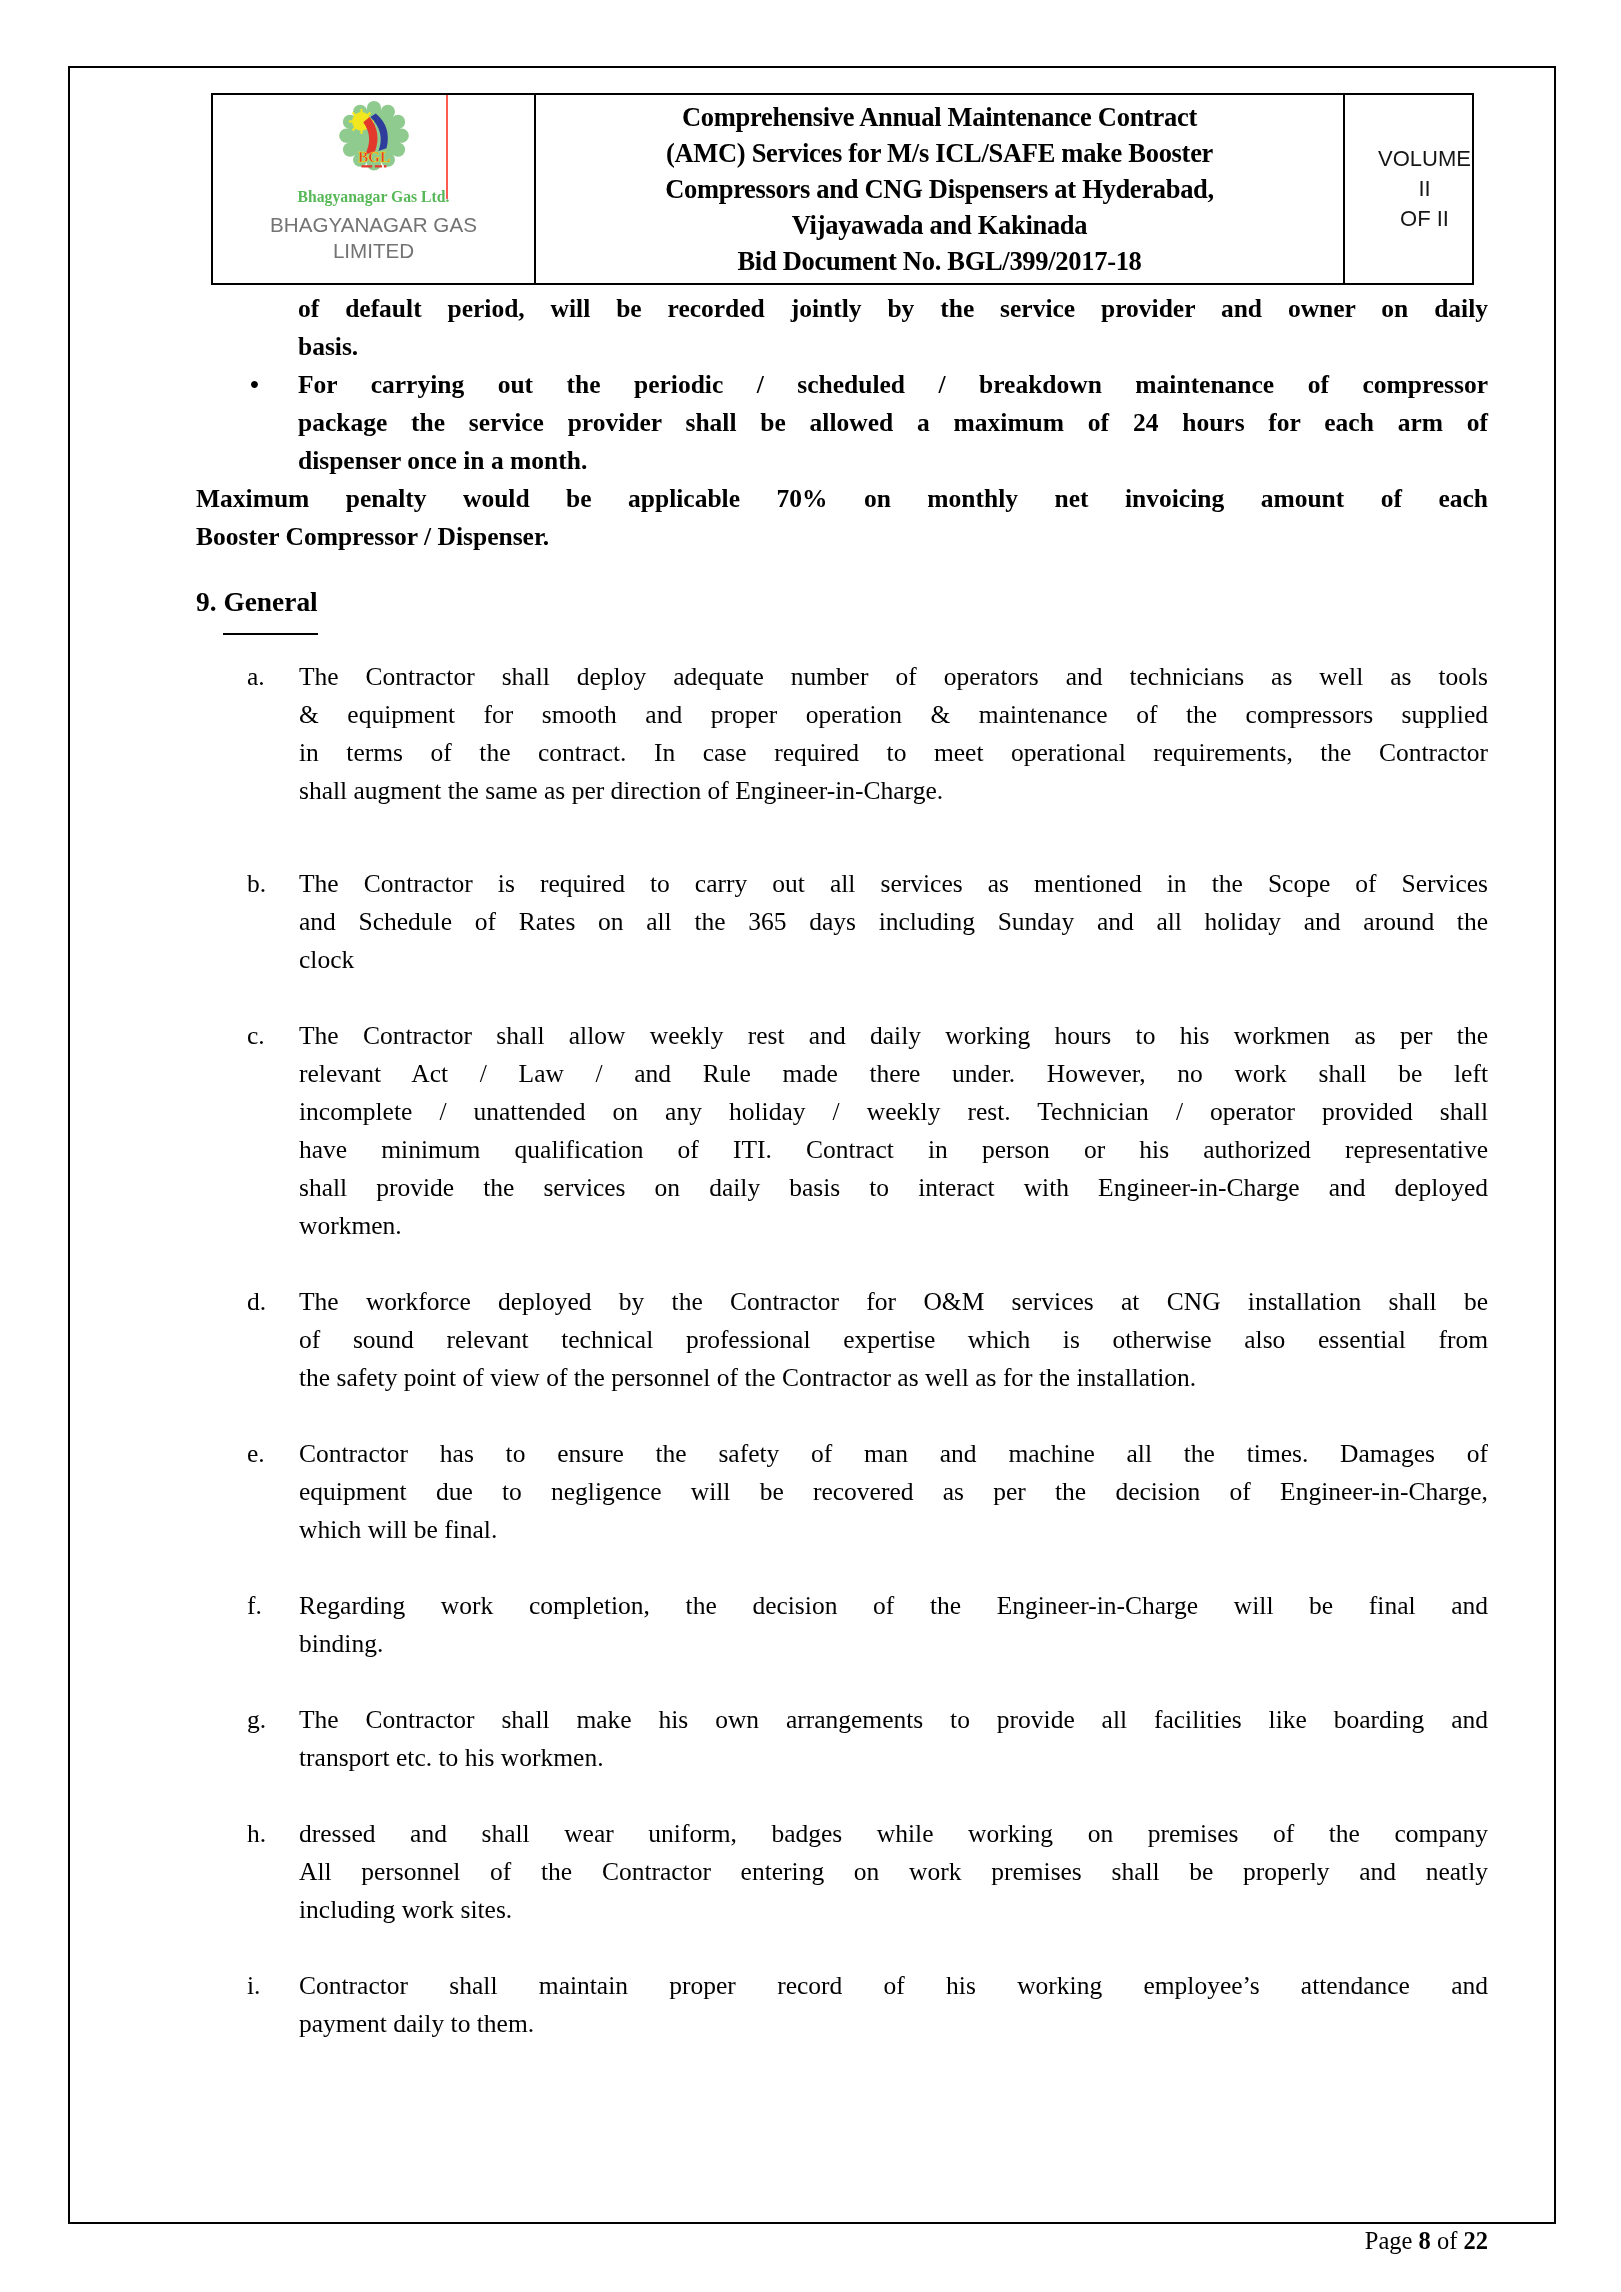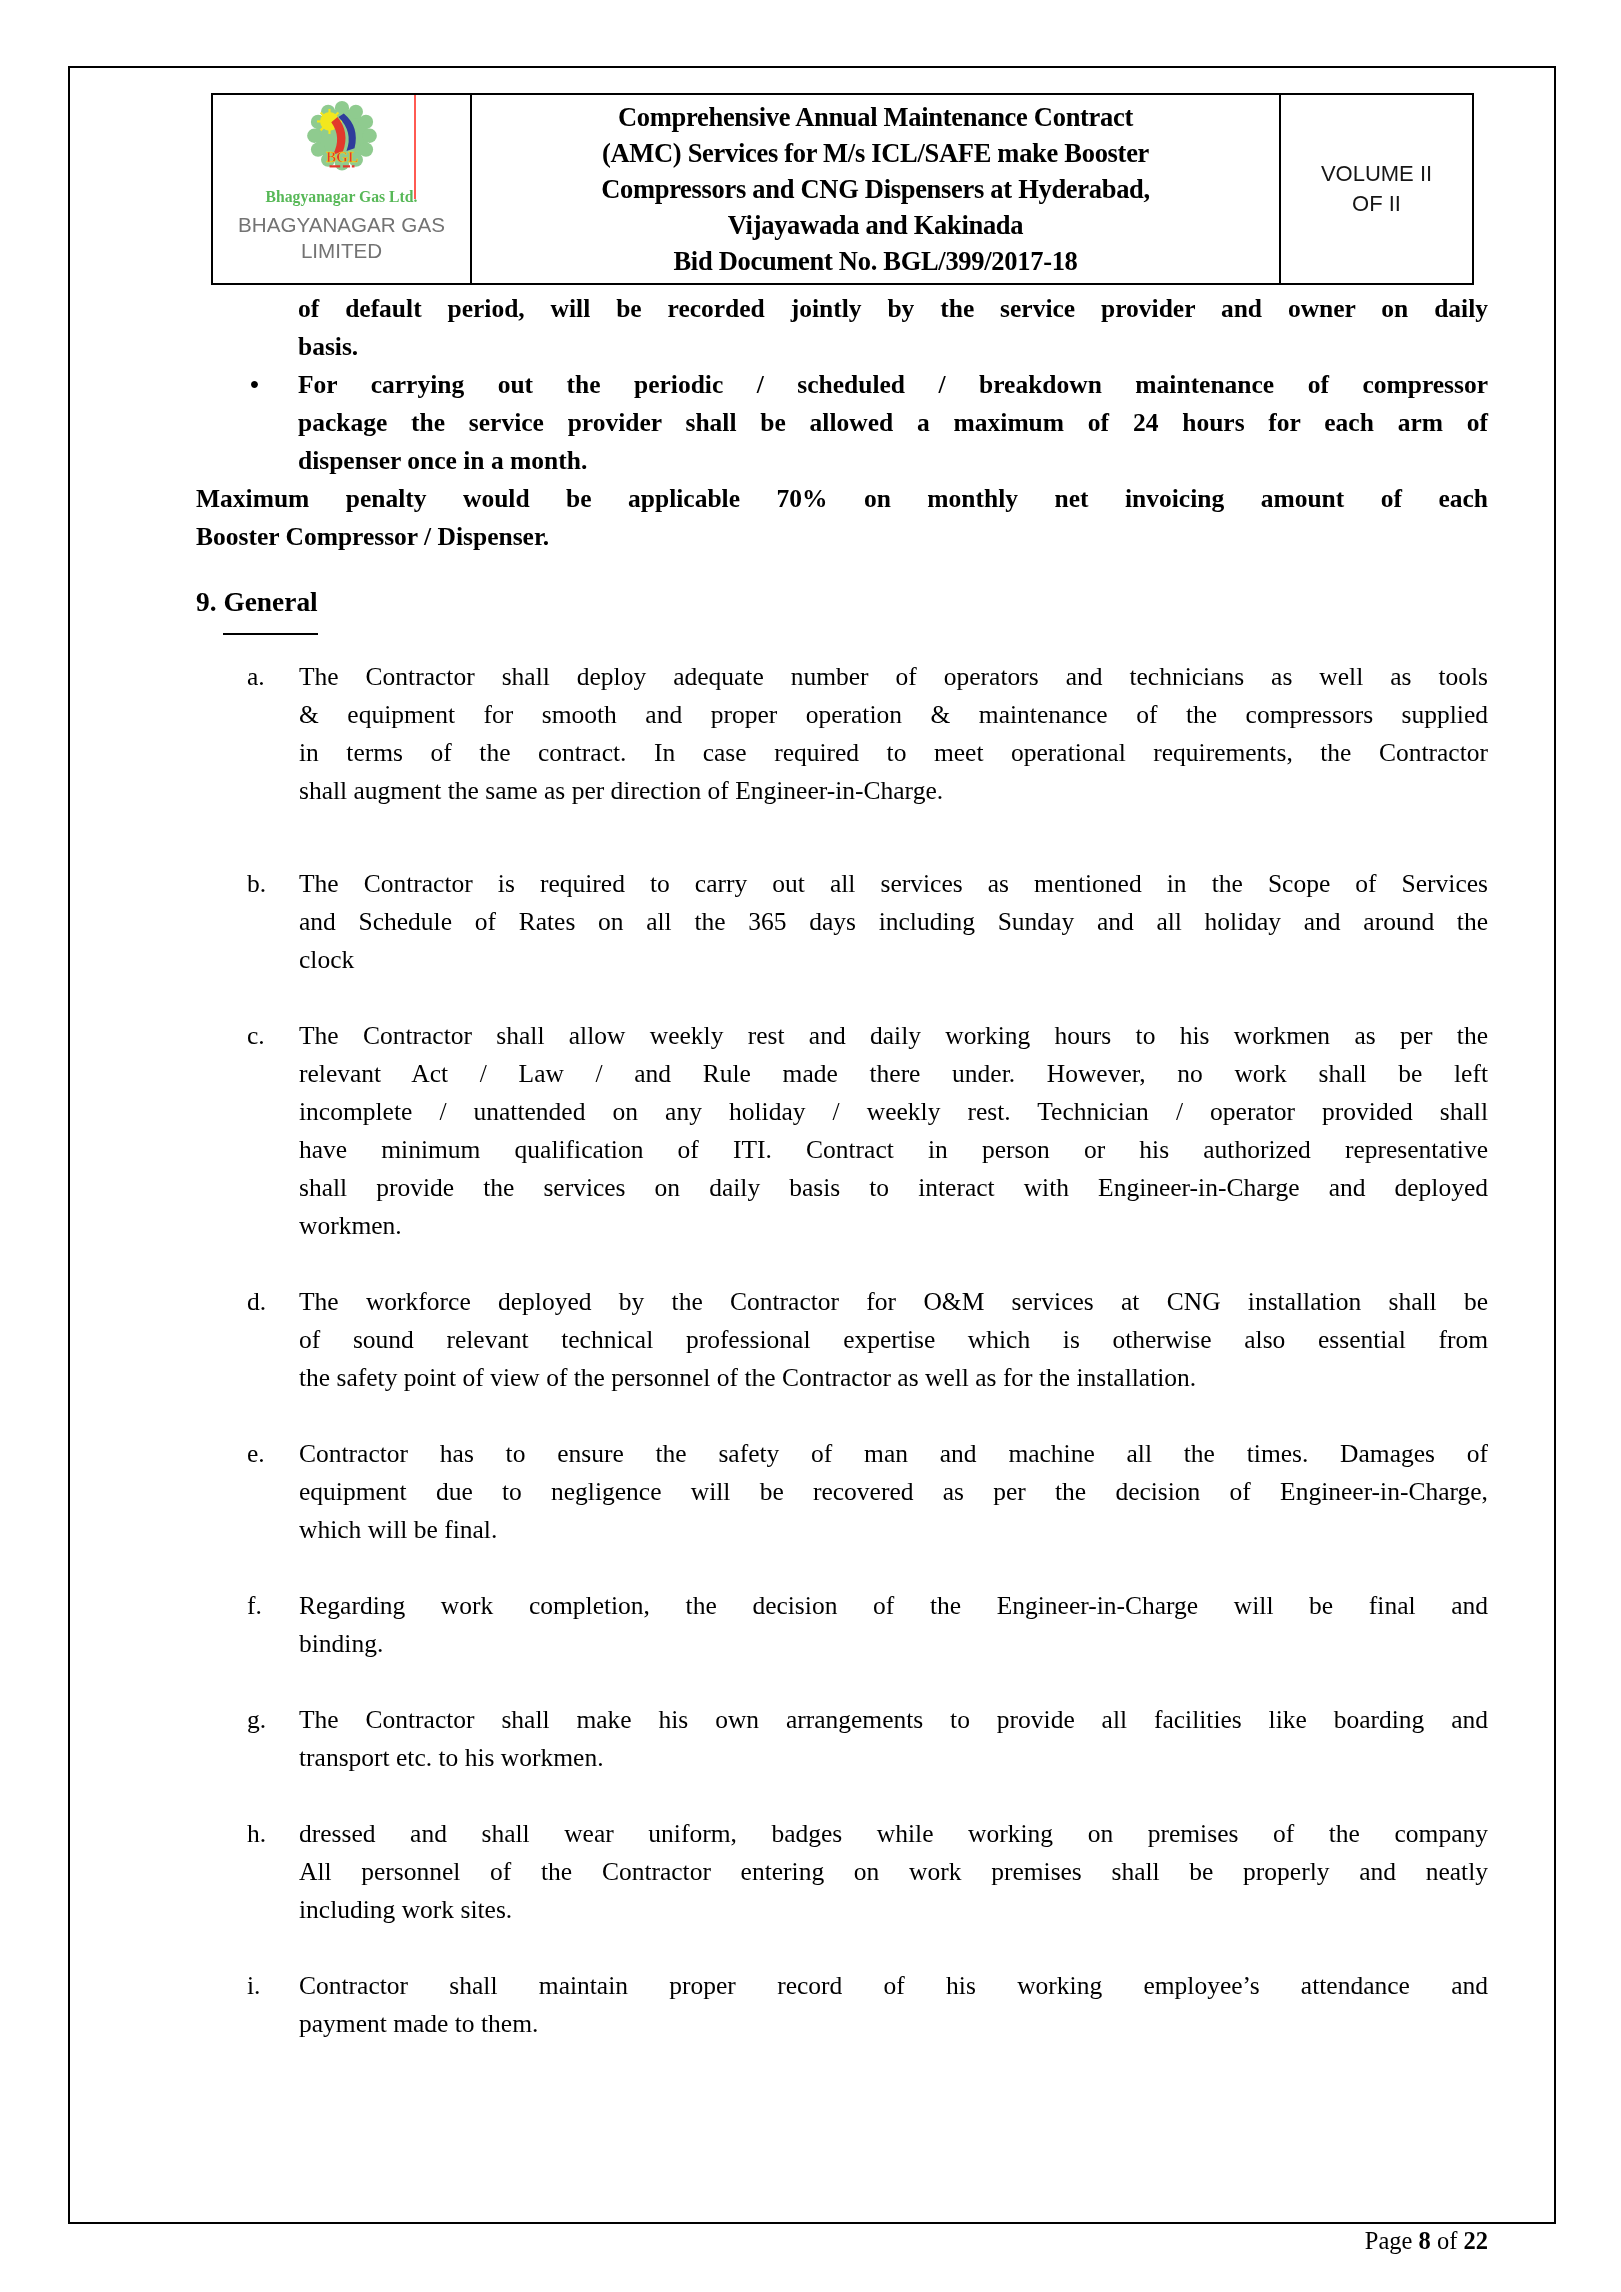--- a/index.html
+++ b/index.html
@@ -9,21 +9,21 @@
   }
   .page-border{
     position:absolute;left:68px;top:66px;width:1488px;height:2158px;
     border:2px solid #000;box-sizing:border-box;
   }
   
   .header-table{
     position:absolute;left:211px;top:93px;width:1263px;height:192px;
     border:2px solid #000;box-sizing:border-box;display:flex;background:#fff;
   }
-  .hcell{box-sizing:border-box;height:100%;}
+  .hcell{box-sizing:border-box;height:100%;margin-left:32px;}
   .logo-cell{width:257px;position:relative;text-align:center;padding-top:4.9px;}
   .title-cell{width:811px;border-left:2px solid #000;border-right:2px solid #000;
     display:flex;flex-direction:column;justify-content:center;padding:3.9px 7.8px;}
   .volume-cell{flex:1;display:flex;flex-direction:column;justify-content:center;align-items:center;}
   .title-cell .tline, .title-cell .tline-last{
     text-align:center;text-align-last:center;font-weight:bold;font-size:26.5px;line-height:36px;
     font-family:"Liberation Serif",serif;letter-spacing:-0.3px;
   }
   .volume-cell .tline,.volume-cell .tline-last{
     text-align:center;text-align-last:center;font-family:"Liberation Sans",sans-serif;
@@ -238,21 +238,21 @@
             <div class="tline">dressed and shall wear uniform, badges while working on premises of the company</div>
             <div class="tline">All personnel of the Contractor entering on work premises shall be properly and neatly</div>
             <div class="tline-last">including work sites.</div>
           </div>
       </div>
 
       <div class="list-item">
         <span class="item-label">i.</span>
         <div>
             <div class="tline">Contractor shall maintain proper record of his working employee’s attendance and</div>
-            <div class="tline-last">payment made to them.</div>
+            <div class="tline-last">payment daily to them.</div>
           </div>
       </div>
 
     </div>
   </div>
 
   <div class="page-footer"><span>Page </span><span class="b">8</span><span> of </span><span class="b">22</span></div>
 
 </div>
 

